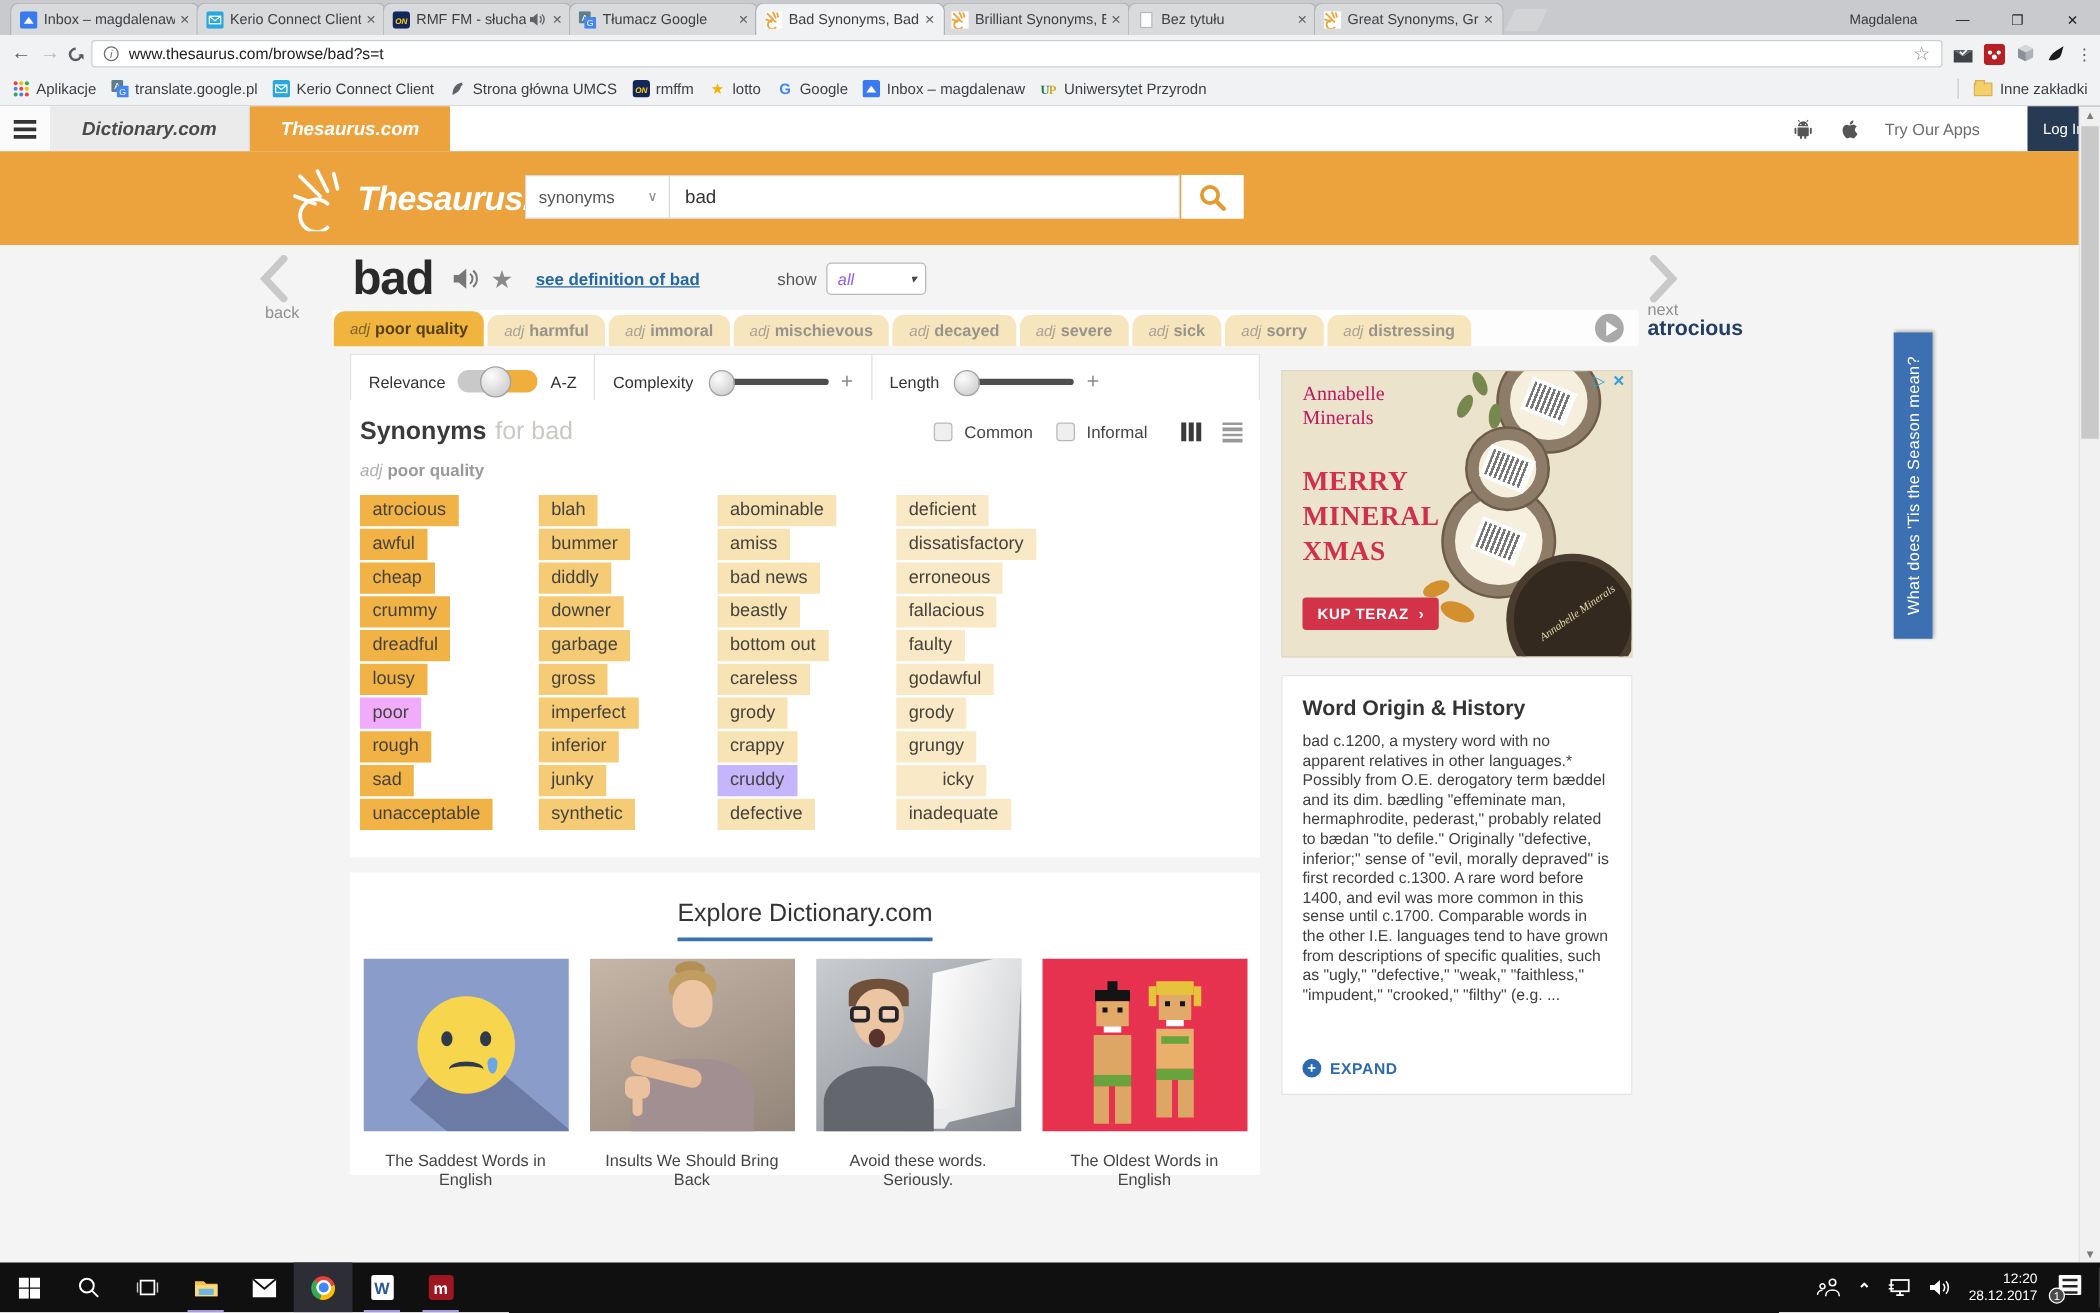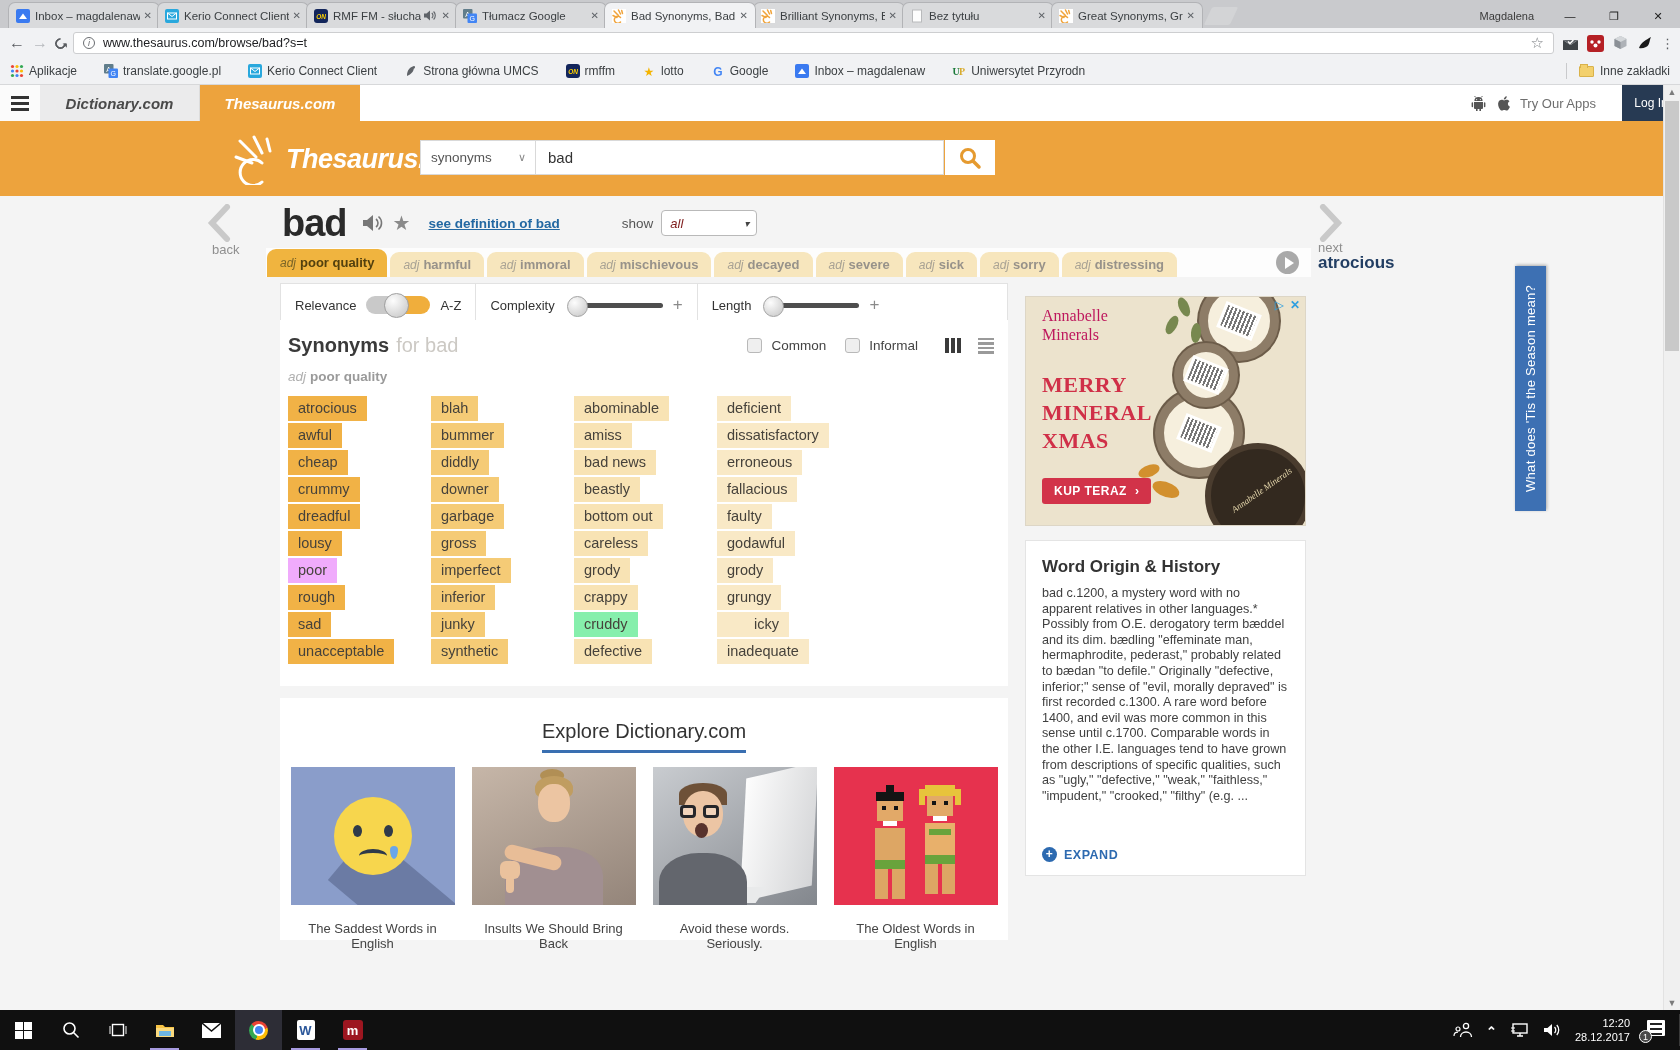--- a/index.html
+++ b/index.html
@@ -31,37 +31,37 @@
   .addressbar { flex:1; height:22px; background:#fff; border:1px solid #cdced0; border-radius:3px; display:flex; align-items:center; padding:0 9px; gap:8px; }
   .info-ic { width:12px; height:12px; border:1px solid #6a6d71; border-radius:50%; color:#6a6d71; font-size:9px; line-height:11px; text-align:center; font-style:italic; flex:none; }
   .url { border:none; outline:none; flex:1; font-size:12.5px; color:#202124; font-family:"Liberation Sans",sans-serif; background:transparent; }
   .bkstar { color:#7a7d81; font-size:15px; }
   .ext { width:18px; height:18px; display:flex; align-items:center; justify-content:center; }
   .ext svg { display:block; }
   .menu3 { color:#5a5d61; font-size:13px; letter-spacing:0; line-height:5px; width:10px; text-align:center; }
 
   
   .bookmarksbar { position:absolute; top:58px; left:0; right:0; height:27px; background:#f1f2f4; border-bottom:1px solid #d7d8da; display:flex; align-items:center; padding:0 10px; font-size:12px; color:#3c4043; }
-  #bookmarks-list { display:flex; align-items:center; gap:27px; }
+  #bookmarks-list { display:flex; align-items:center; gap:12px; }
   .bm { display:flex; align-items:center; gap:5px; white-space:nowrap; }
   .bm .bi { width:14px; height:14px; display:inline-flex; }
   .bm-spacer { flex:1; }
   .bm-sep { width:1px; height:16px; background:#c9cacc; margin-right:12px; }
   .bm-folder { width:15px; height:11px; background:#f3d06c; border:1px solid #d9b24a; border-radius:1px; position:relative; margin-right:6px; }
   .bm-folder::before { content:''; position:absolute; top:-3px; left:0; width:6px; height:3px; background:#f3d06c; border:1px solid #d9b24a; border-bottom:none; }
 
   
   .sitenav { position:absolute; top:85px; left:0; right:0; height:36px; background:#fff; display:flex; align-items:stretch; }
   .hamburger { width:40px; display:flex; flex-direction:column; justify-content:center; align-items:center; gap:3px; background:#fbfbfb; }
   .hamburger i { width:18px; height:3px; background:#333; }
   .navtab { width:160px; display:flex; align-items:center; justify-content:center; font-size:15px; font-weight:bold; font-style:italic; }
   .navtab.dict { background:#ebebec; color:#4a4a4a; border-right:1px solid #dcdcdc; }
   .navtab.thes { background:#edа33d; }
   .navtab.thes { background:#eda33d; color:#fff; }
-  .nav-right { margin-left:auto; display:flex; align-items:center; gap:8px; padding-right:0; }
+  .nav-right { margin-left:auto; display:flex; align-items:center; gap:20px; padding-right:0; }
   .tryapps { color:#6e6e6e; font-size:13px; margin-right:18px; }
   .appic { width:17px; height:17px; }
   .loginbtn { width:58px; height:36px; background:#273a53; color:#fff; font-size:12px; display:flex; align-items:center; justify-content:center; }
 
   
   .oheader { position:absolute; top:121px; left:0; right:0; height:75px; background:#eda33d; }
   .logo { position:absolute; left:232px; top:12px; display:flex; align-items:center; color:#fff; }
   .logo .sun { margin-right:2px; }
   .logo .lname { font-size:27px; font-weight:bold; font-style:italic; letter-spacing:-.5px; }
   .searchgrp { position:absolute; left:420px; top:19px; display:flex; align-items:center; }
@@ -72,21 +72,21 @@
 
   
   .content { position:absolute; top:196px; left:0; right:0; height:814px; background:#f4f4f4; }
 
   .word-row { position:absolute; left:282px; top:4px; height:46px; display:flex; align-items:center; }
   .word { font-size:38px; font-weight:bold; color:#2a2a2a; letter-spacing:-1px; }
   .w-speaker { margin-left:14px; }
   .w-star { margin-left:10px; color:#8a8a8a; font-size:20px; }
   .deflink { margin-left:18px; font-size:13.5px; font-weight:bold; color:#2368a2; text-decoration:underline; }
   .showlbl { margin-left:62px; font-size:13.5px; color:#555; }
-  .show-select { margin-left:8px; width:96px; height:26px; border:1px solid #b9b9b9; border-radius:4px; background:#fff; font-size:13px; font-style:italic; color:#7f1d1d; display:flex; align-items:center; padding:0 8px; position:relative; }
+  .show-select { margin-left:8px; width:80px; height:26px; border:1px solid #b9b9b9; border-radius:4px; background:#fff; font-size:13px; font-style:italic; color:#8b5cf6; display:flex; align-items:center; padding:0 8px; position:relative; }
   .show-select::after { content:'\25BE'; position:absolute; right:7px; color:#444; font-size:10px; }
 
   .back-chev { position:absolute; left:206px; top:8px; }
   .back-lbl { position:absolute; left:212px; top:46px; font-size:13px; color:#8f8f8f; }
   .next-chev { position:absolute; left:1318px; top:8px; }
   .next-lbl { position:absolute; left:1318px; top:44px; font-size:13px; color:#8f8f8f; }
   .next-word { position:absolute; left:1318px; top:57px; font-size:17px; font-weight:bold; color:#223e63; }
 
   .tabs-strip-bg { position:absolute; left:266px; top:52px; width:1045px; height:29px; background:#fdfdfd; }
   #pos-tabs { position:absolute; left:267px; top:53px; display:flex; align-items:flex-end; height:28px; }
@@ -652,21 +652,21 @@
           </div>
           <div class="syn-col">
             <span class="pill" style="background: rgb(248, 227, 180);">abominable</span>
             <span class="pill" style="background: rgb(248, 227, 180);">amiss</span>
             <span class="pill" style="background: rgb(248, 227, 180);">bad news</span>
             <span class="pill" style="background: rgb(248, 227, 180);">beastly</span>
             <span class="pill" style="background: rgb(248, 227, 180);">bottom out</span>
             <span class="pill" style="background: rgb(248, 227, 180);">careless</span>
             <span class="pill" style="background: rgb(248, 227, 180);">grody</span>
             <span class="pill" style="background: rgb(248, 227, 180);">crappy</span>
-            <span class="pill" style="background: #86efac;">cruddy</span>
+            <span class="pill" style="background: #c4b5fd;">cruddy</span>
             <span class="pill" style="background: rgb(248, 227, 180);">defective</span>
           </div>
           <div class="syn-col">
             <span class="pill" style="background: rgb(249, 233, 198);">deficient</span>
             <span class="pill" style="background: rgb(249, 233, 198);">dissatisfactory</span>
             <span class="pill" style="background: rgb(249, 233, 198);">erroneous</span>
             <span class="pill" style="background: rgb(249, 233, 198);">fallacious</span>
             <span class="pill" style="background: rgb(249, 233, 198);">faulty</span>
             <span class="pill" style="background: rgb(249, 233, 198);">godawful</span>
             <span class="pill" style="background: rgb(249, 233, 198);">grody</span>

